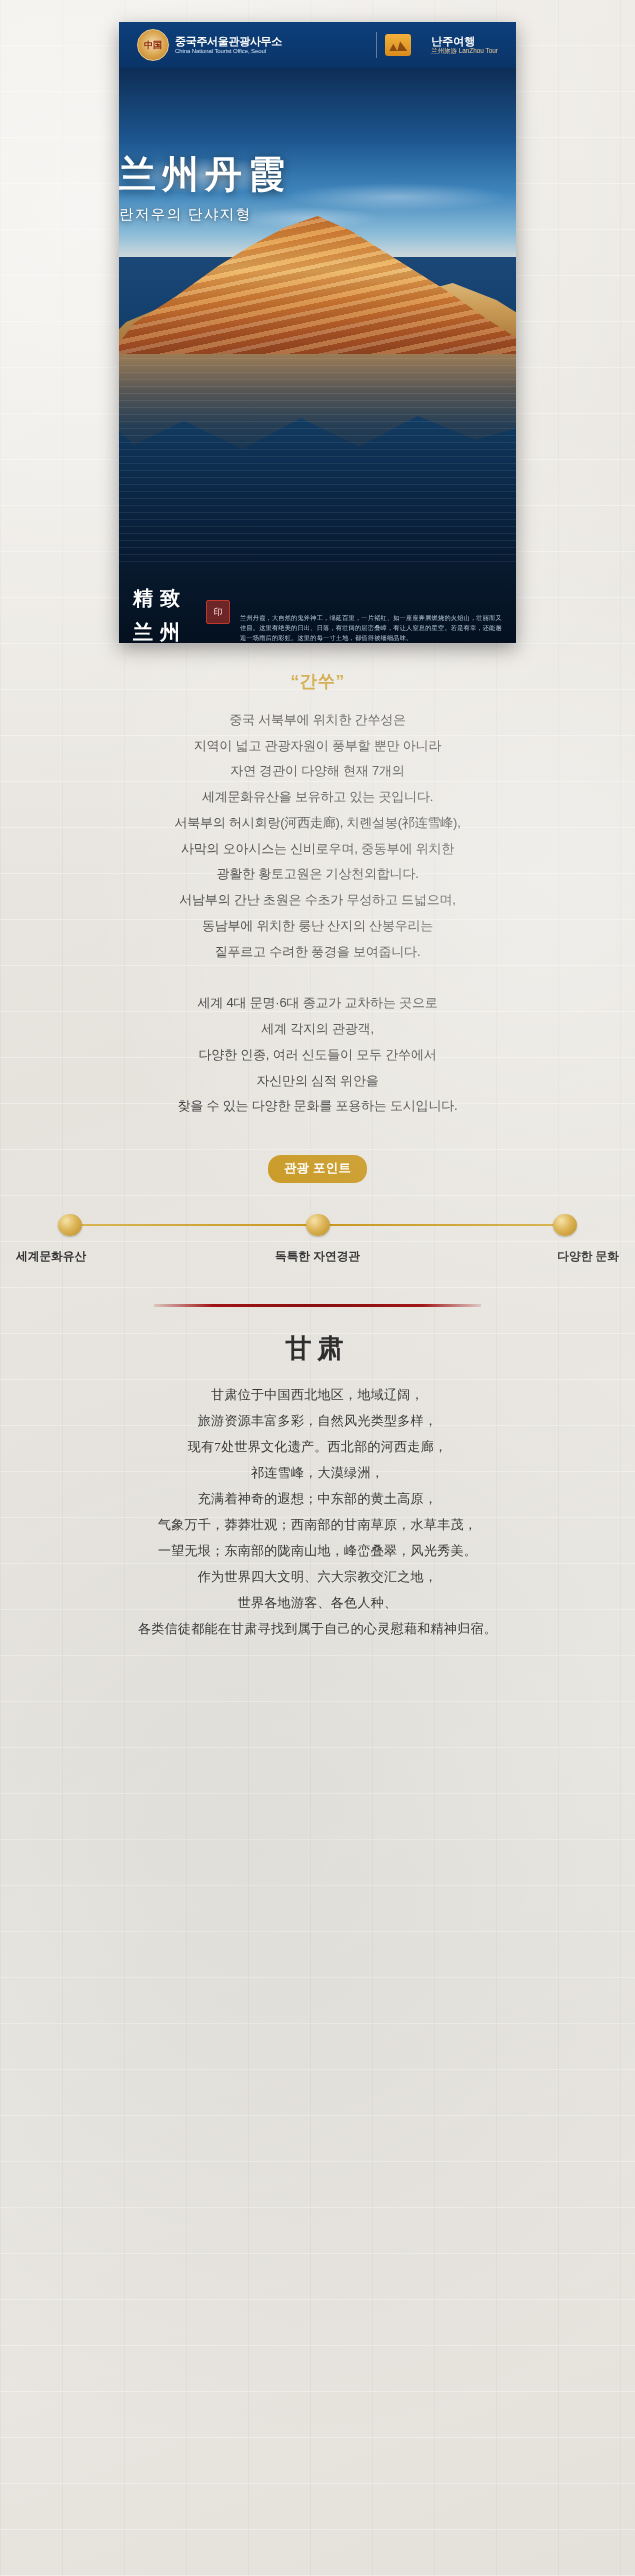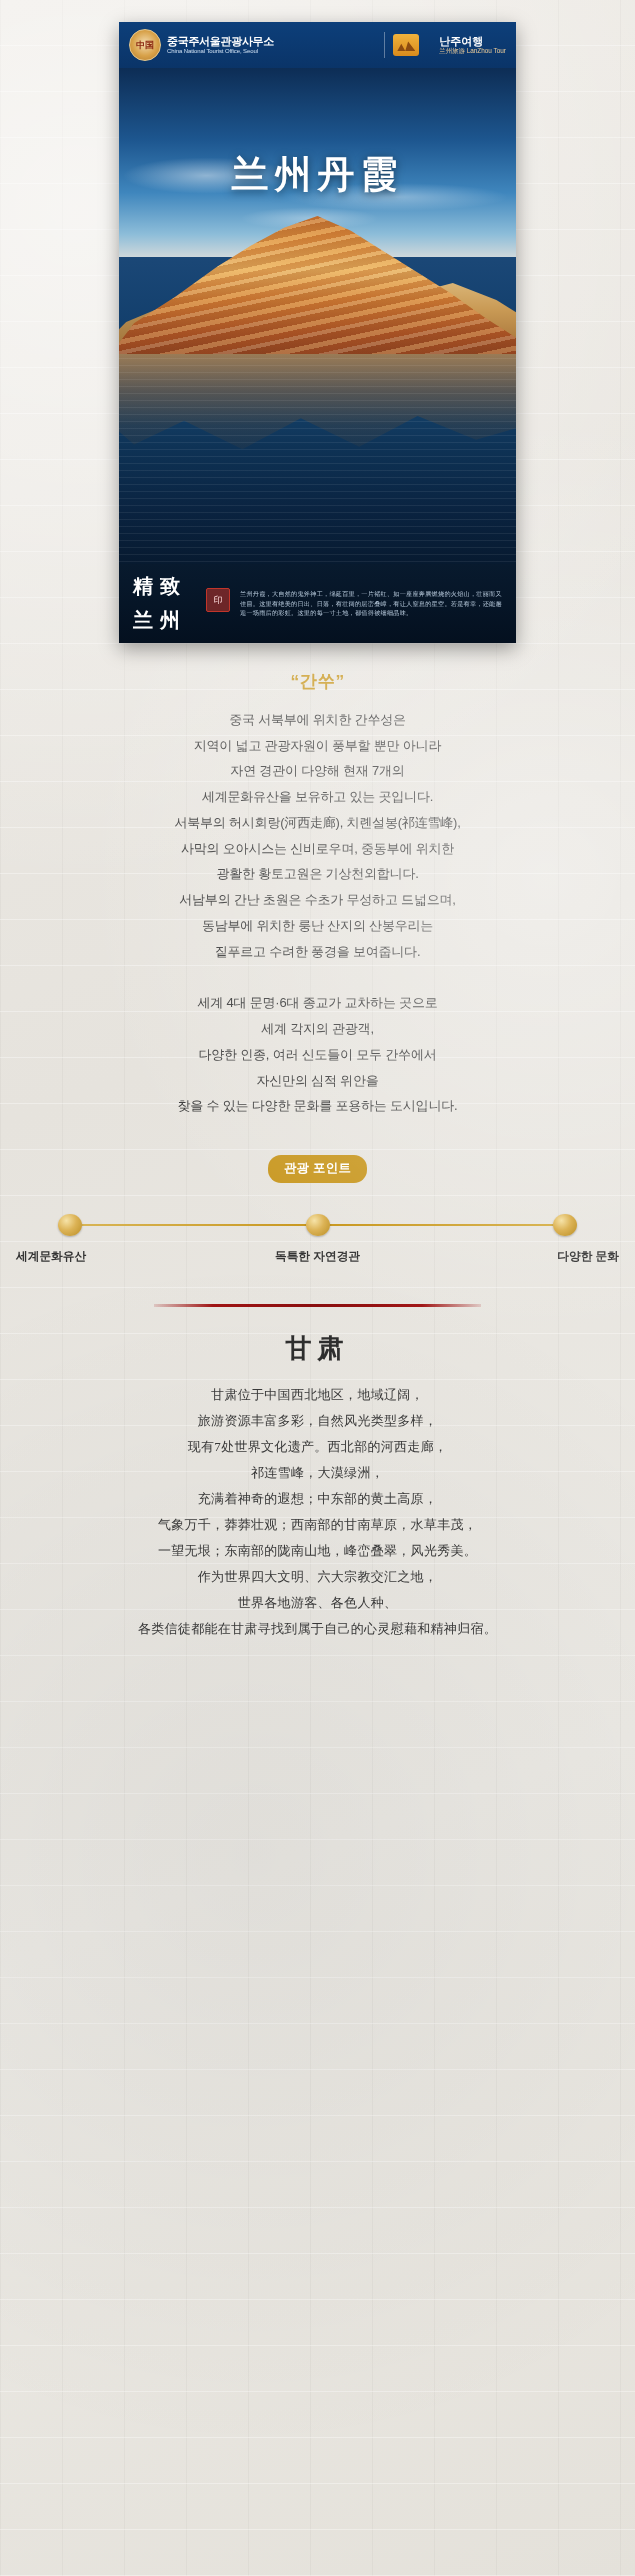--- a/index.html
+++ b/index.html
@@ -41,21 +41,21 @@
     background: #0b1d33;
     box-shadow: 0 6px 18px rgba(0,0,0,0.35);
     overflow: hidden;
   }
   .poster-header {
     position: relative;
     height: 46px;
     background: linear-gradient(180deg, #0d3f7a 0%, #0a3468 100%);
     display: flex;
     align-items: center;
-    padding: 0 10px;
+    padding: 0 18px;
     box-sizing: border-box;
   }
   .logo-cnto {
     display: flex;
     align-items: center;
     gap: 6px;
     flex: 1;
   }
   .cnto-mark {
     width: 30px; height: 30px;
@@ -169,21 +169,21 @@
   }
   .water-lines {
     position: absolute; left: 0; right: 0; top: 290px; bottom: 0;
     background: repeating-linear-gradient(180deg,
       rgba(255,255,255,0.07) 0px, rgba(255,255,255,0.07) 1px,
       rgba(255,255,255,0) 1px, rgba(255,255,255,0) 7px);
   }
   .poster-title {
     position: absolute;
     left: 0; right: 0; top: 87px;
-    text-align: center;
+    text-align: left;
     z-index: 5;
   }
   .poster-title .cn {
     font-family: "Liberation Serif", serif;
     font-size: 37px;
     font-weight: bold;
     color: #ffffff;
     letter-spacing: 6px;
     text-shadow: 0 2px 8px rgba(0,0,0,0.55);
     line-height: 1.1;
@@ -193,21 +193,21 @@
     font-size: 14.4px;
     color: #ffffff;
     letter-spacing: 1.5px;
     text-shadow: 0 1px 5px rgba(0,0,0,0.6);
   }
   .poster-foot {
     position: relative;
     height: 79px;
     background: linear-gradient(180deg, #081a2e 0%, #04101f 100%);
     display: flex;
-    align-items: center;
+    align-items: flex-end;
     padding: 0 14px;
     box-sizing: border-box;
     gap: 12px;
   }
   .seal-cal {
     flex: 0 0 auto;
     position: relative;
     width: 95px;
     color: #ffffff;
     font-family: "Liberation Serif", serif;
@@ -379,20 +379,21 @@
       <div class="hill-left"></div>
       <div class="hill-right"></div>
       <div class="mountain"></div>
       <div class="mountain-stripes"></div>
       <div class="water"></div>
       <div class="water-reflect"></div>
       <div class="water-lines"></div>
 
       <div class="poster-title">
         <div class="cn">兰州丹霞</div>
+        <div class="ko">란저우의  단샤지형</div>
       </div>
     </div>
 
     <div class="poster-foot">
       <div class="seal-cal">
         <div class="row1">精致</div>
         <div class="row2">兰州</div>
         <div class="stamp">印</div>
       </div>
       <div class="foot-cn-text">兰州丹霞，大自然的鬼斧神工，绵延百里，一片褚红、如一座座奔腾燃烧的火焰山，壮丽而又佳目。这里有绝美的日出、日落，有壮阔的层峦叠嶂，有让人窒息的星空。若是有幸，还能邂逅一场雨后的彩虹。这里的每一寸土地，都值得被细细品味。</div>

